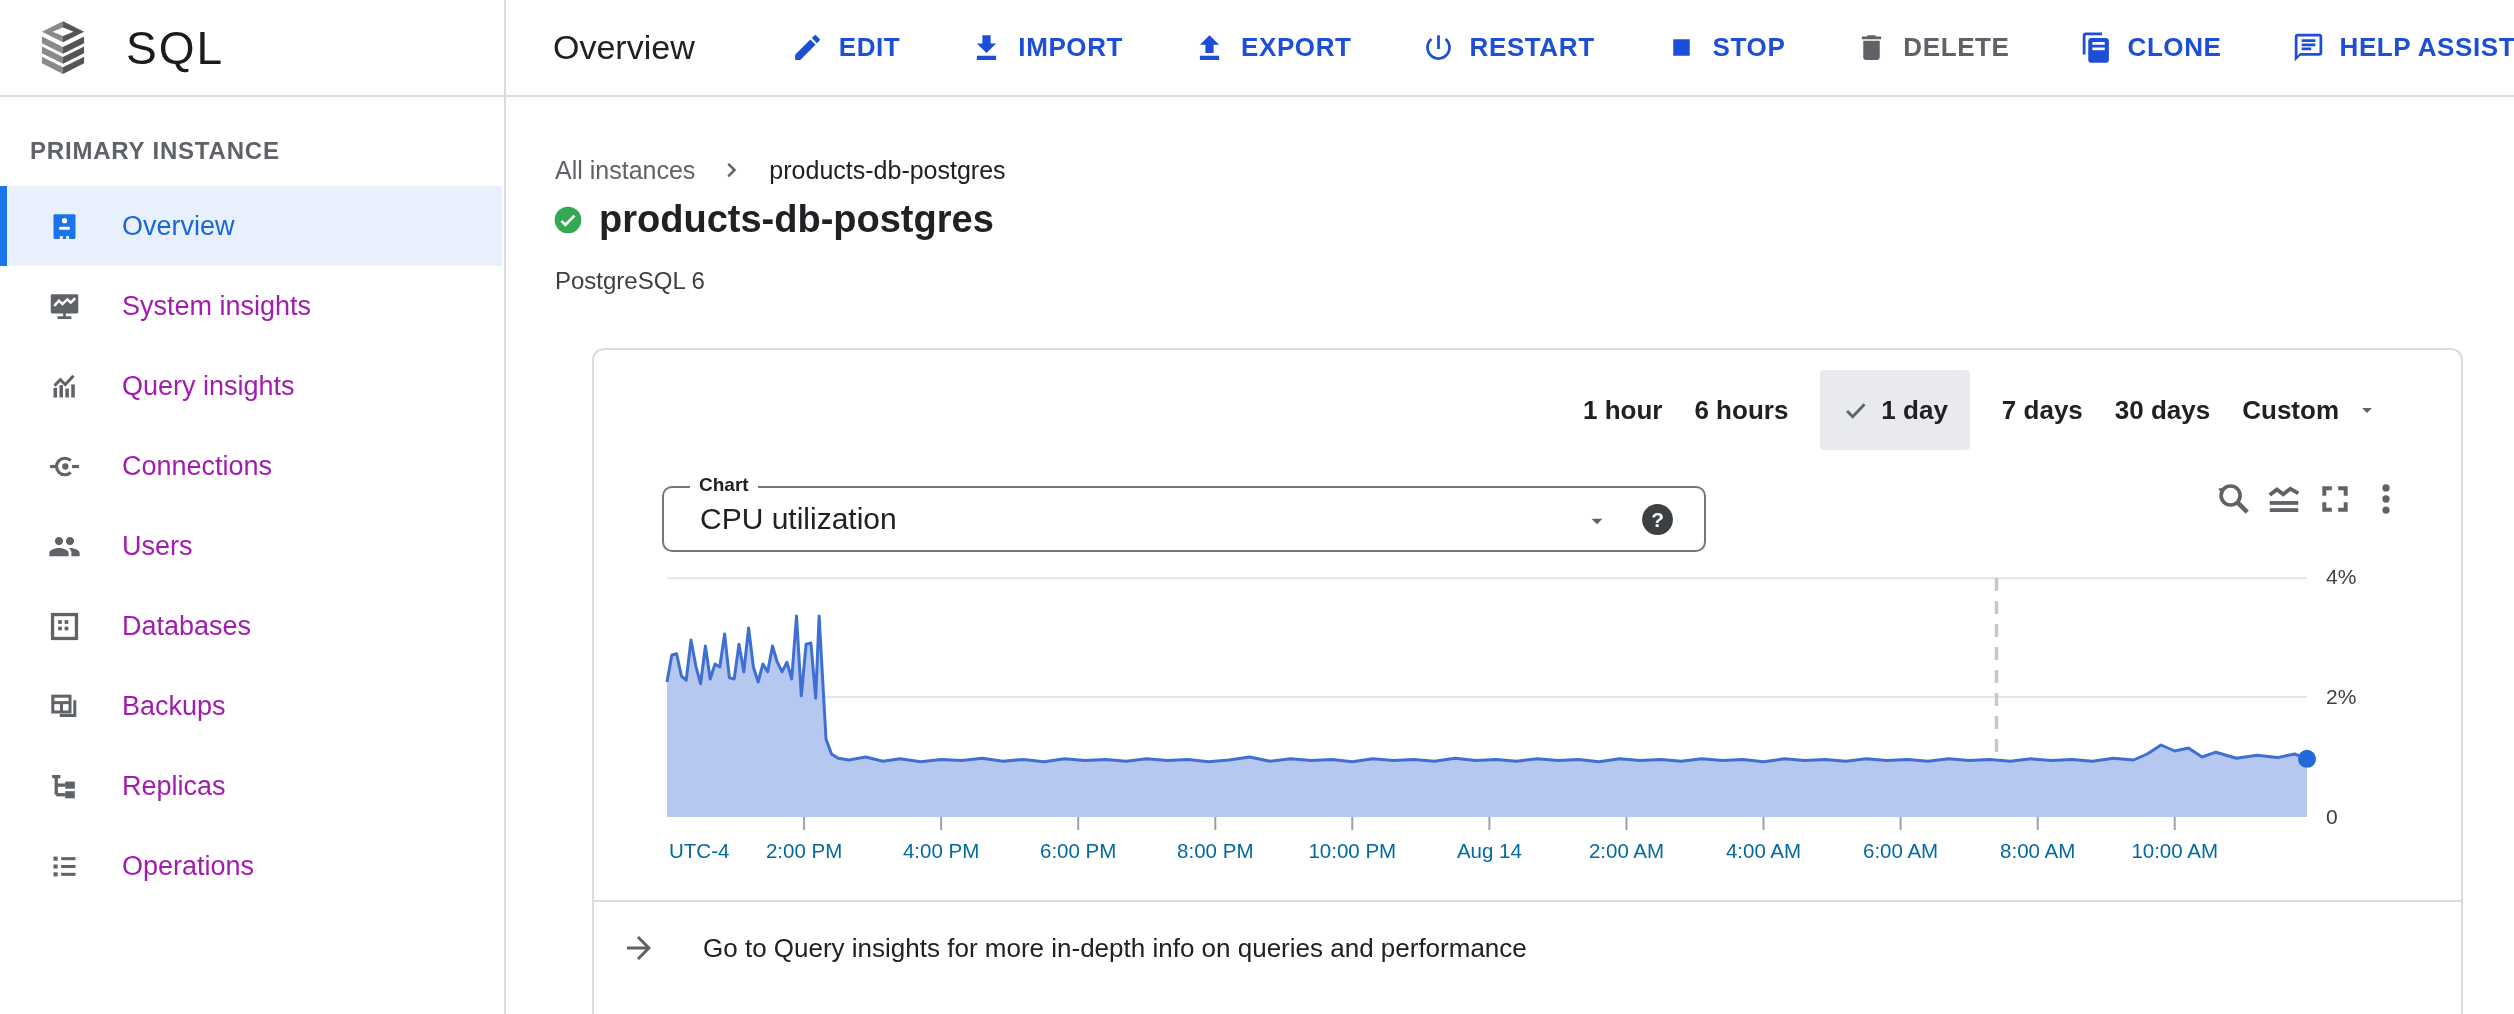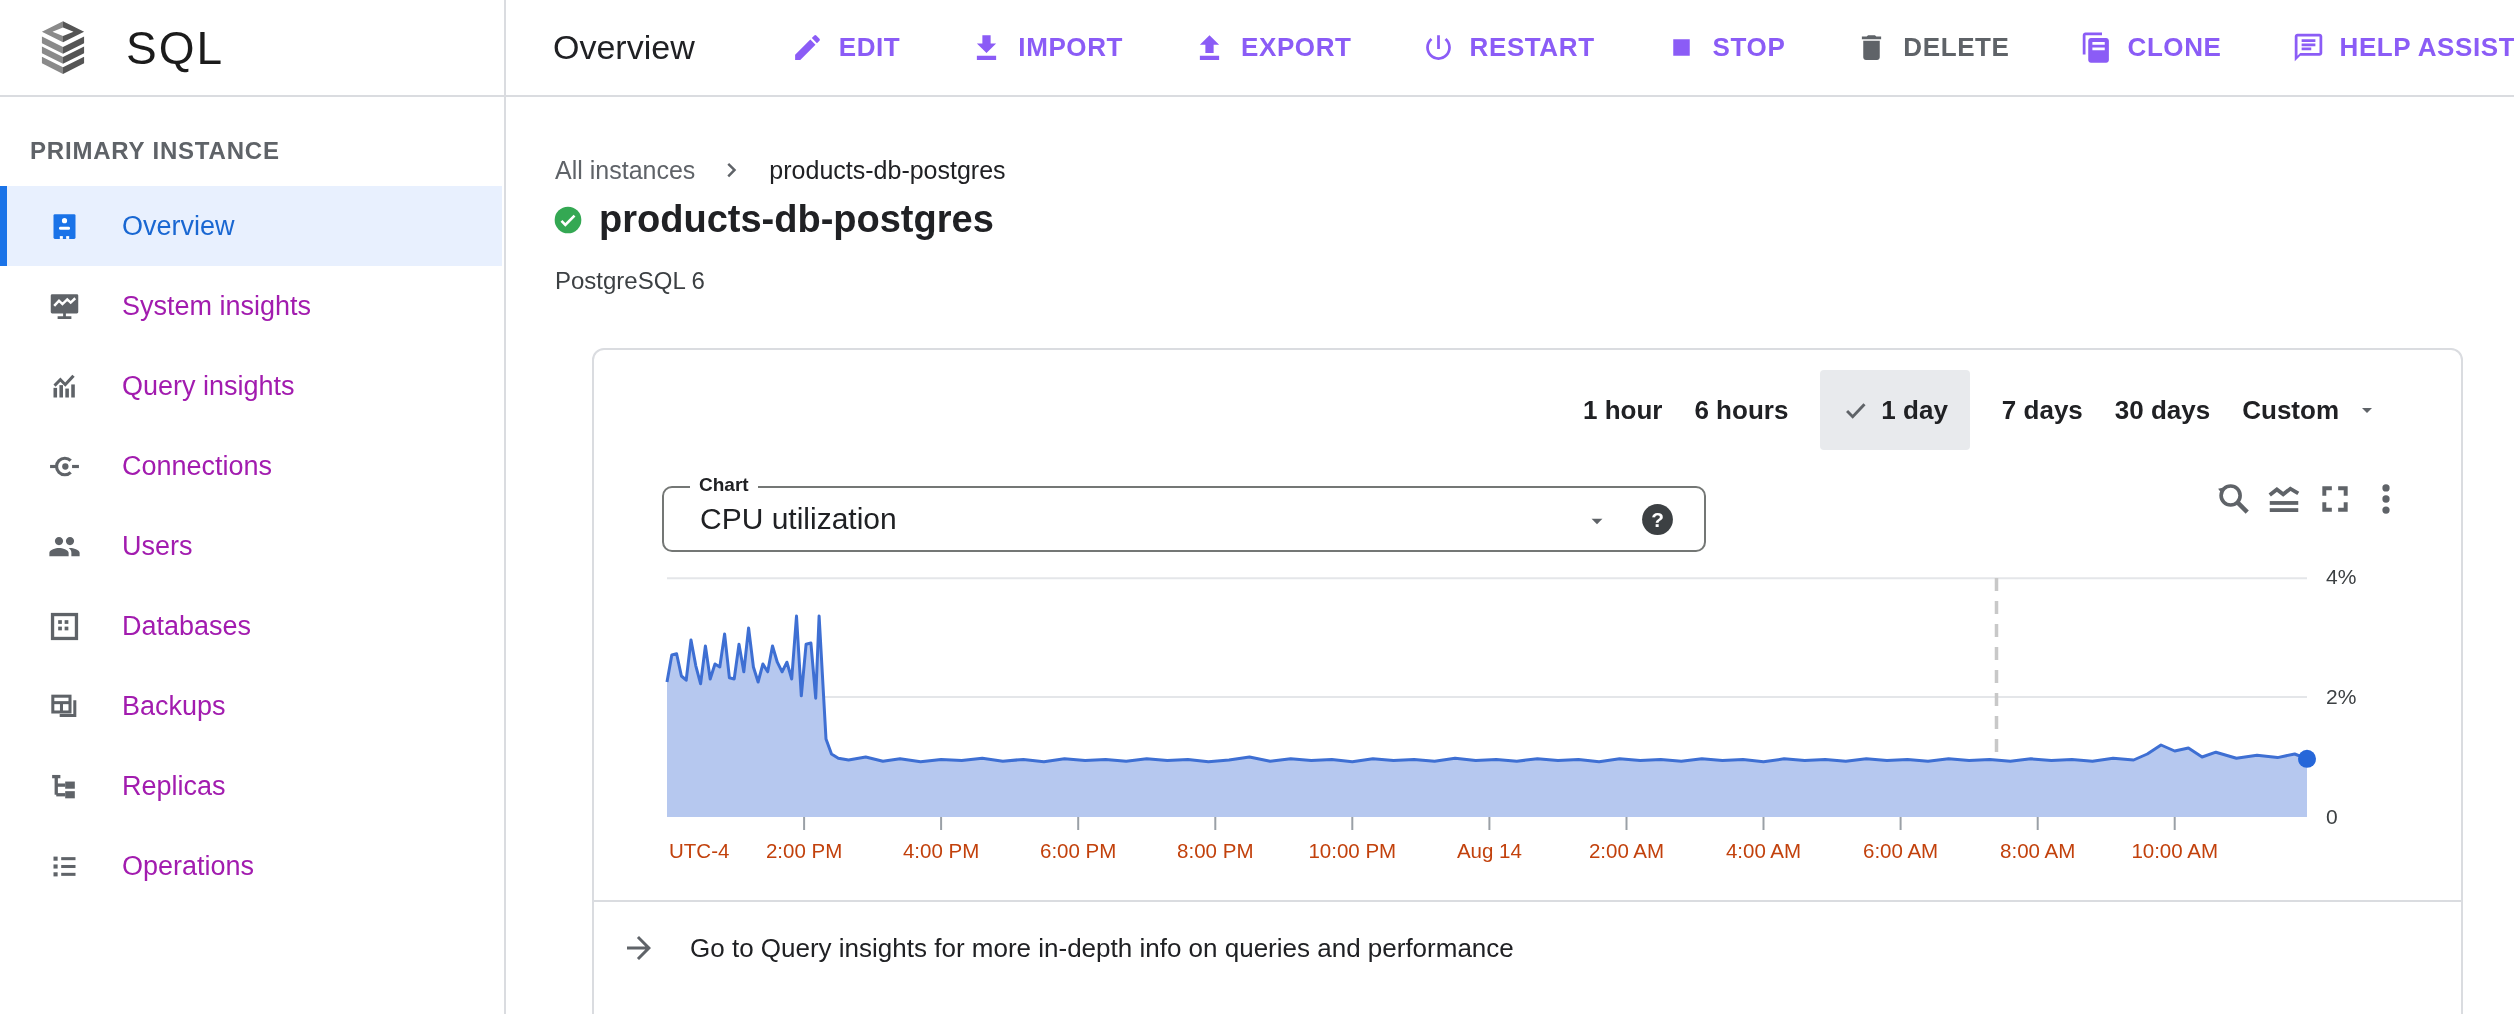--- a/index.html
+++ b/index.html
@@ -10,21 +10,21 @@
 
   
   .topbar{position:absolute;top:0;left:0;width:2514px;height:97px;background:#fff;
     border-bottom:2px solid #dadce0;display:flex;align-items:center;box-sizing:border-box;padding-right:8px;}
   .logo-area{width:506px;height:100%;flex:0 0 auto;display:flex;align-items:center;gap:40px;
     padding-left:40px;box-sizing:border-box;border-right:2px solid #dadce0;cursor:pointer;}
   .logo{width:46px;height:56px;}
   .product{font-size:46px;letter-spacing:2px;color:#1b1b1b;}
   .topbar-title{font-size:34px;font-weight:400;margin:0 0 0 47px;color:#202124;flex:0 0 auto;}
   .actions{display:flex;align-items:center;gap:70px;margin-left:96px;flex:1 1 auto;}
-  .action{display:flex;align-items:center;gap:15px;color:#8b5cf6;font-size:26px;font-weight:bold;
+  .action{display:flex;align-items:center;gap:15px;color:#1d4ed8;font-size:26px;font-weight:bold;
     letter-spacing:0.6px;cursor:pointer;white-space:nowrap;}
   .action .ic{width:33px;height:33px;}
   .action.disabled{color:#5f6368;}
   .action.push-right{margin-left:auto;margin-right:4px;}
 
   
   .sidebar{position:absolute;top:97px;left:0;width:506px;height:917px;background:#fff;
     border-right:2px solid #dadce0;box-sizing:border-box;}
   .section-label{position:absolute;top:40px;left:30px;font-size:24px;font-weight:bold;
     color:#5f6368;letter-spacing:0.8px;}
@@ -66,26 +66,26 @@
   .cs-help{position:absolute;right:28px;top:13px;width:37px;height:37px;cursor:pointer;}
 
   .chart-tools{position:absolute;top:130px;right:56px;display:flex;align-items:center;gap:13px;}
   .tool{width:38px;height:38px;color:#5f6368;cursor:pointer;}
 
   .plot{position:absolute;left:73px;top:227px;width:1640px;height:253px;}
   .plot svg{overflow:visible;}
   .ylabels{position:absolute;left:1732px;top:227px;width:100px;height:240px;}
   .ylabels span{position:absolute;transform:translateY(-50%);font-size:21px;color:#3c4043;white-space:nowrap;}
   .xlabels{position:absolute;left:73px;top:489px;width:1640px;height:30px;}
-  .xlabels span{position:absolute;font-size:20.5px;color:#c2410c;white-space:nowrap;transform:translateX(-50%);}
+  .xlabels span{position:absolute;font-size:20.5px;color:#0369a1;white-space:nowrap;transform:translateX(-50%);}
   .xlabels span.tz{transform:none;}
 
   .card-divider{position:absolute;left:0;right:0;top:550px;height:2px;background:#dadce0;}
   .card-footer{position:absolute;left:27px;top:572px;height:52px;display:flex;align-items:center;
-    gap:33px;cursor:pointer;}
+    gap:46px;cursor:pointer;}
   .ft-ic{width:36px;height:36px;color:#5f6368;flex:0 0 auto;}
   .ft-text{font-size:26px;color:#202124;}
 </style>
 </head>
 <body>
 
 <div class="app">
 
   <header class="topbar">
     <div class="logo-area">

